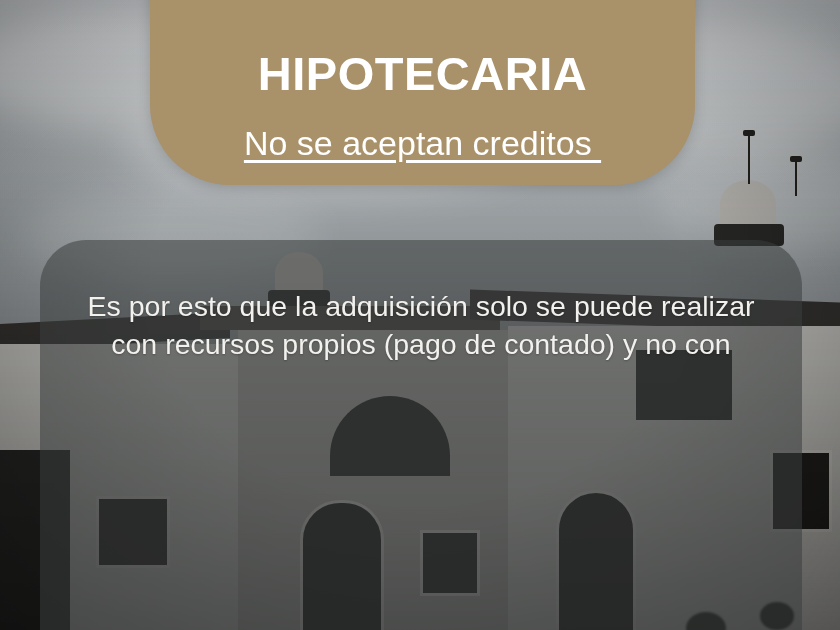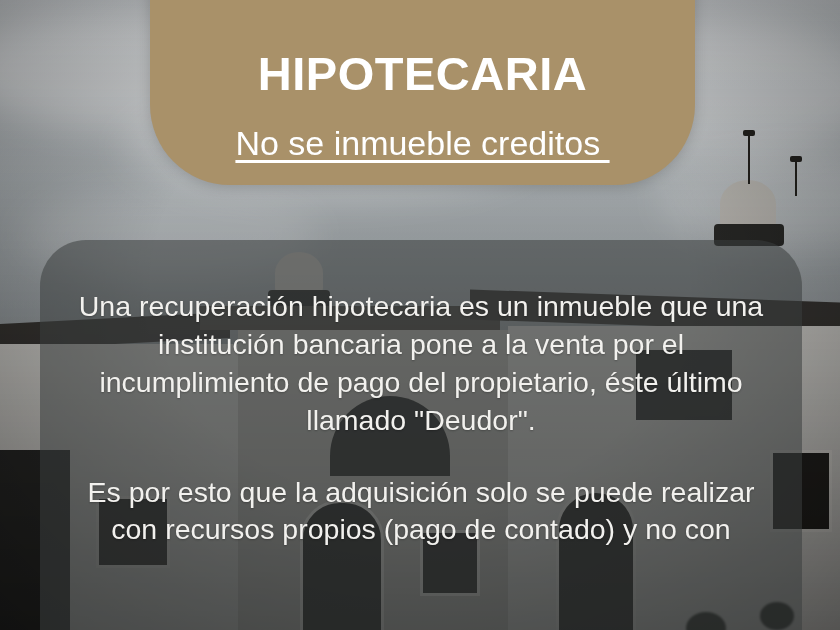--- a/index.html
+++ b/index.html
@@ -214,21 +214,20 @@
       <div class="plant" style="left:760px; top:402px; width:34px; height:28px;"></div>
 
     </div>
 
     <div class="grade"></div>
     <div class="vignette"></div>
   </div>
 
   <div class="card-top">
     <div class="title">HIPOTECARIA</div>
-    <div class="subtitle">No se inmueble creditos </div>
+    <div class="subtitle">No se aceptan creditos </div>
   </div>
 
   <div class="card-body">
-    <p class="para">Una recuperación hipotecaria es un inmueble que una institución bancaria pone a la venta por el incumplimiento de pago del propietario, éste último llamado "Deudor".</p>
     <p class="para">Es por esto que la adquisición solo se puede realizar con recursos propios (pago de contado) y no con</p>
   </div>
 
 </div>
 
 </body></html>

